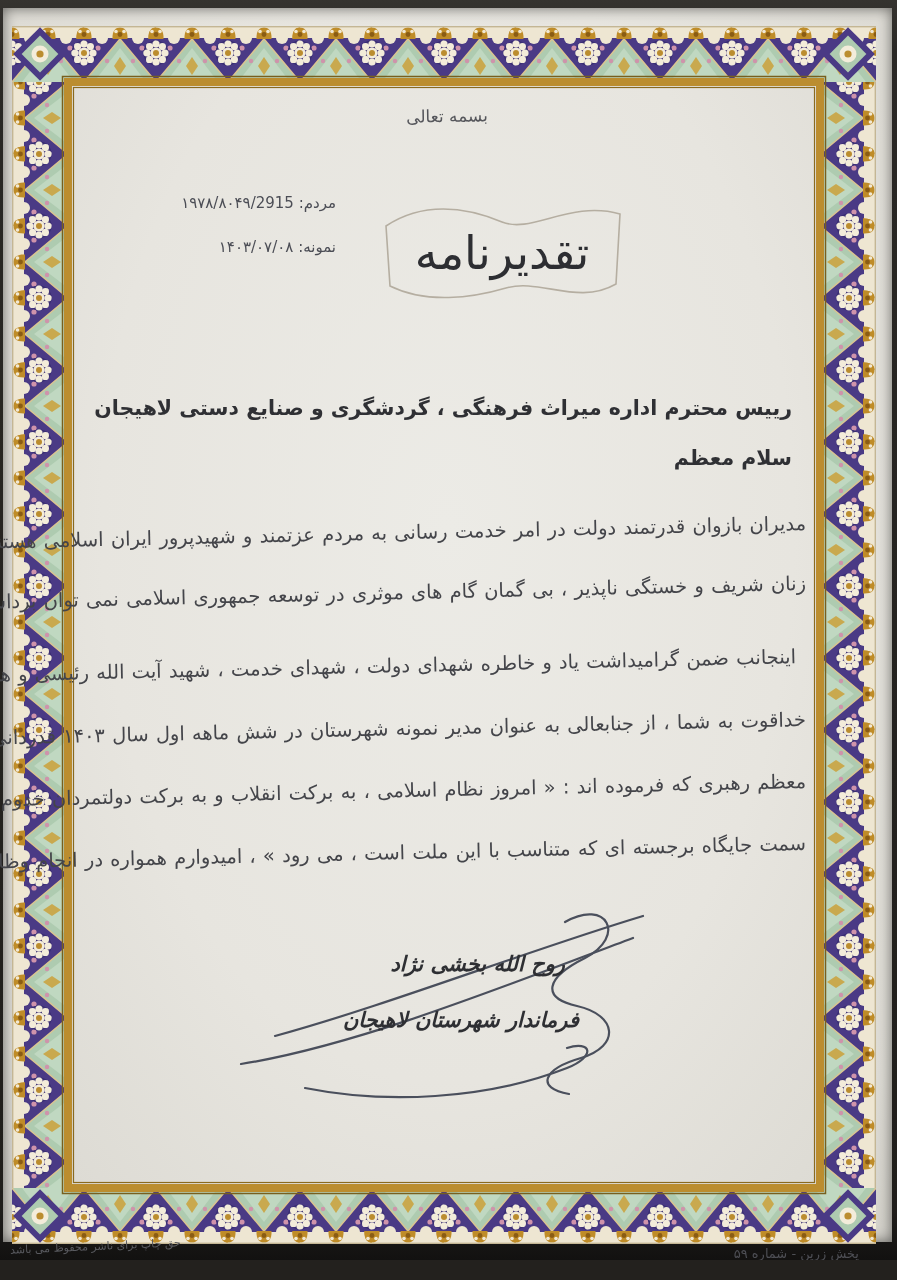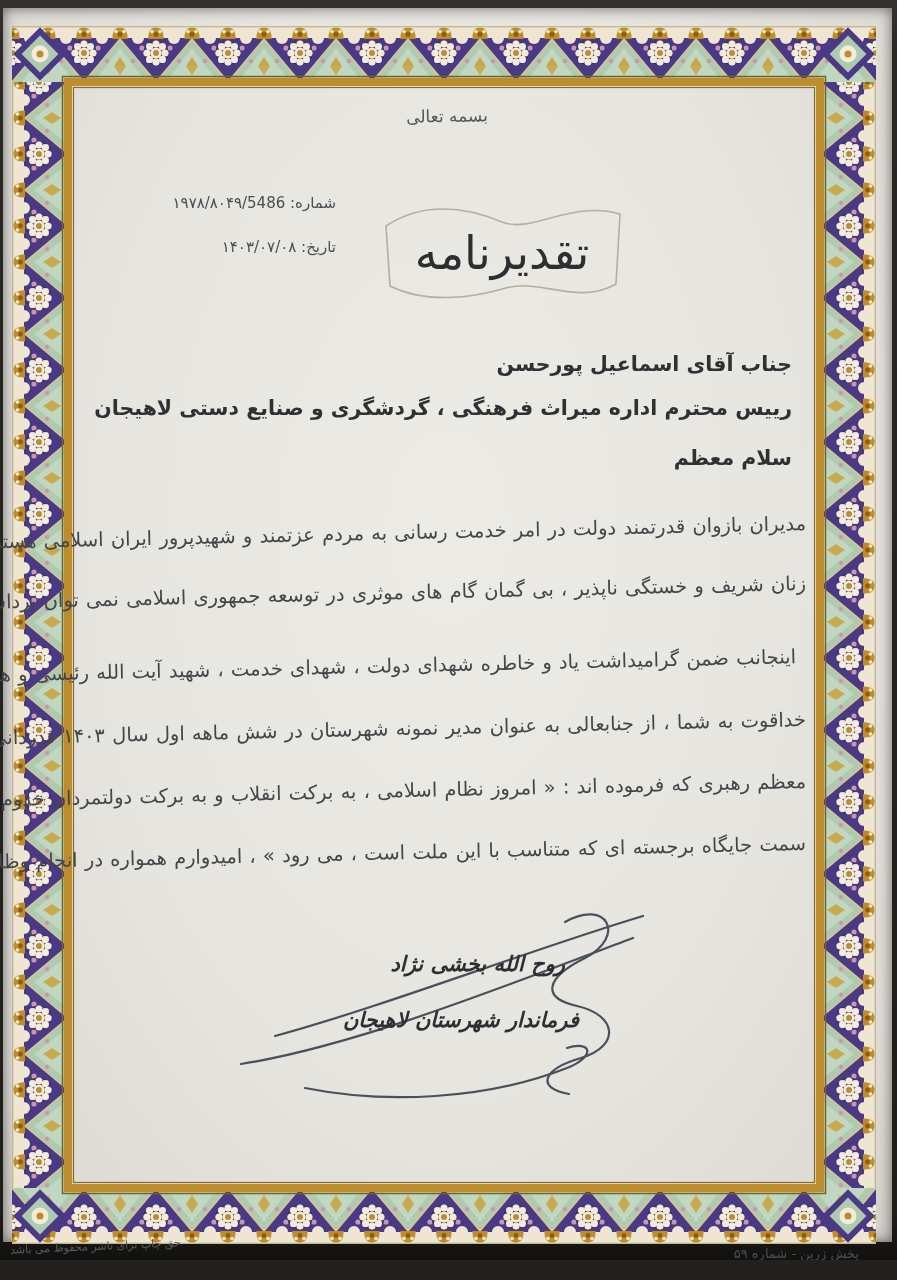--- a/index.html
+++ b/index.html
@@ -192,35 +192,34 @@
       <rect x="62.5" y="76.5" width="763" height="1117" fill="none" stroke="#77601f" stroke-width="1.5"></rect>
       <rect x="68" y="82" width="752" height="1106" fill="none" stroke="#bb8d2f" stroke-width="8"></rect>
       <rect x="73.5" y="87.5" width="741" height="1095" fill="none" stroke="#8a6a1f" stroke-width="1.2"></rect>
     </g>
   </svg>
 
   <div class="txt bism rtl">بسمه تعالی</div>
 
   <div class="txt meta rtl">
     <div class="row">
-      <span>شماره:</span>
-      <span>۱۹۷۸/۸۰۴۹/5486</span>
+      <span>مردم:</span>
+      <span>۱۹۷۸/۸۰۴۹/2915</span>
     </div>
     <div class="row">
-      <span>تاریخ:</span>
+      <span>نمونه:</span>
       <span>۱۴۰۳/۰۷/۰۸</span>
     </div>
   </div>
 
   <svg class="ribbon" width="268" height="142" viewBox="0 0 268 142" aria-hidden="true">
     <path d="M 18,44 C 54,20 96,24 134,40 C 164,52 202,18 252,32 L 248,102 C 210,124 172,96 138,106 C 104,116 58,122 22,104 Z" fill="none" stroke="#b5aea1" stroke-width="1.6"></path>
   </svg>
   <div class="txt title rtl">تقدیرنامه</div>
 
-  <div class="txt rec rtl" style="top:352px">جناب آقای اسماعیل پورحسن</div>
   <div class="txt rec rtl" style="top:396px">رییس محترم اداره میراث فرهنگی ، گردشگری و صنایع دستی لاهیجان</div>
   <div class="txt rec rtl" style="top:446px">سلام معظم</div>
 
   <div class="txt body-line rtl" style="top:512px">مدیران بازوان قدرتمند دولت در امر خدمت رسانی به مردم عزتمند و شهیدپرور ایران اسلامی هستند و بی تلاش این مردان و</div>
   <div class="txt body-line center rtl" style="top:572px">زنان شریف و خستگی ناپذیر ، بی گمان گام های موثری در توسعه جمهوری اسلامی نمی توان برداشت .</div>
   <div class="txt body-line inset rtl" style="top:645px">اینجانب ضمن گرامیداشت یاد و خاطره شهدای دولت ، شهدای خدمت ، شهید آیت الله رئیسی و همراهانش و عرض</div>
   <div class="txt body-line rtl" style="top:708px">خداقوت به شما ، از جنابعالی به عنوان مدیر نمونه شهرستان در شش ماهه اول سال ۱۴۰۳ قدردانی نموده ، با یادآوری این سخن مقام</div>
   <div class="txt body-line rtl" style="top:770px">معظم رهبری که فرموده اند : « امروز نظام اسلامی ، به برکت انقلاب و به برکت دولتمردان خدوم و زحمتکش ، به سرعت به</div>
   <div class="txt body-line rtl" style="top:832px">سمت جایگاه برجسته ای که متناسب با این ملت است ، می رود » ، امیدوارم همواره در انجام وظایف محوله موفق و سربلند باشید .</div>
 

